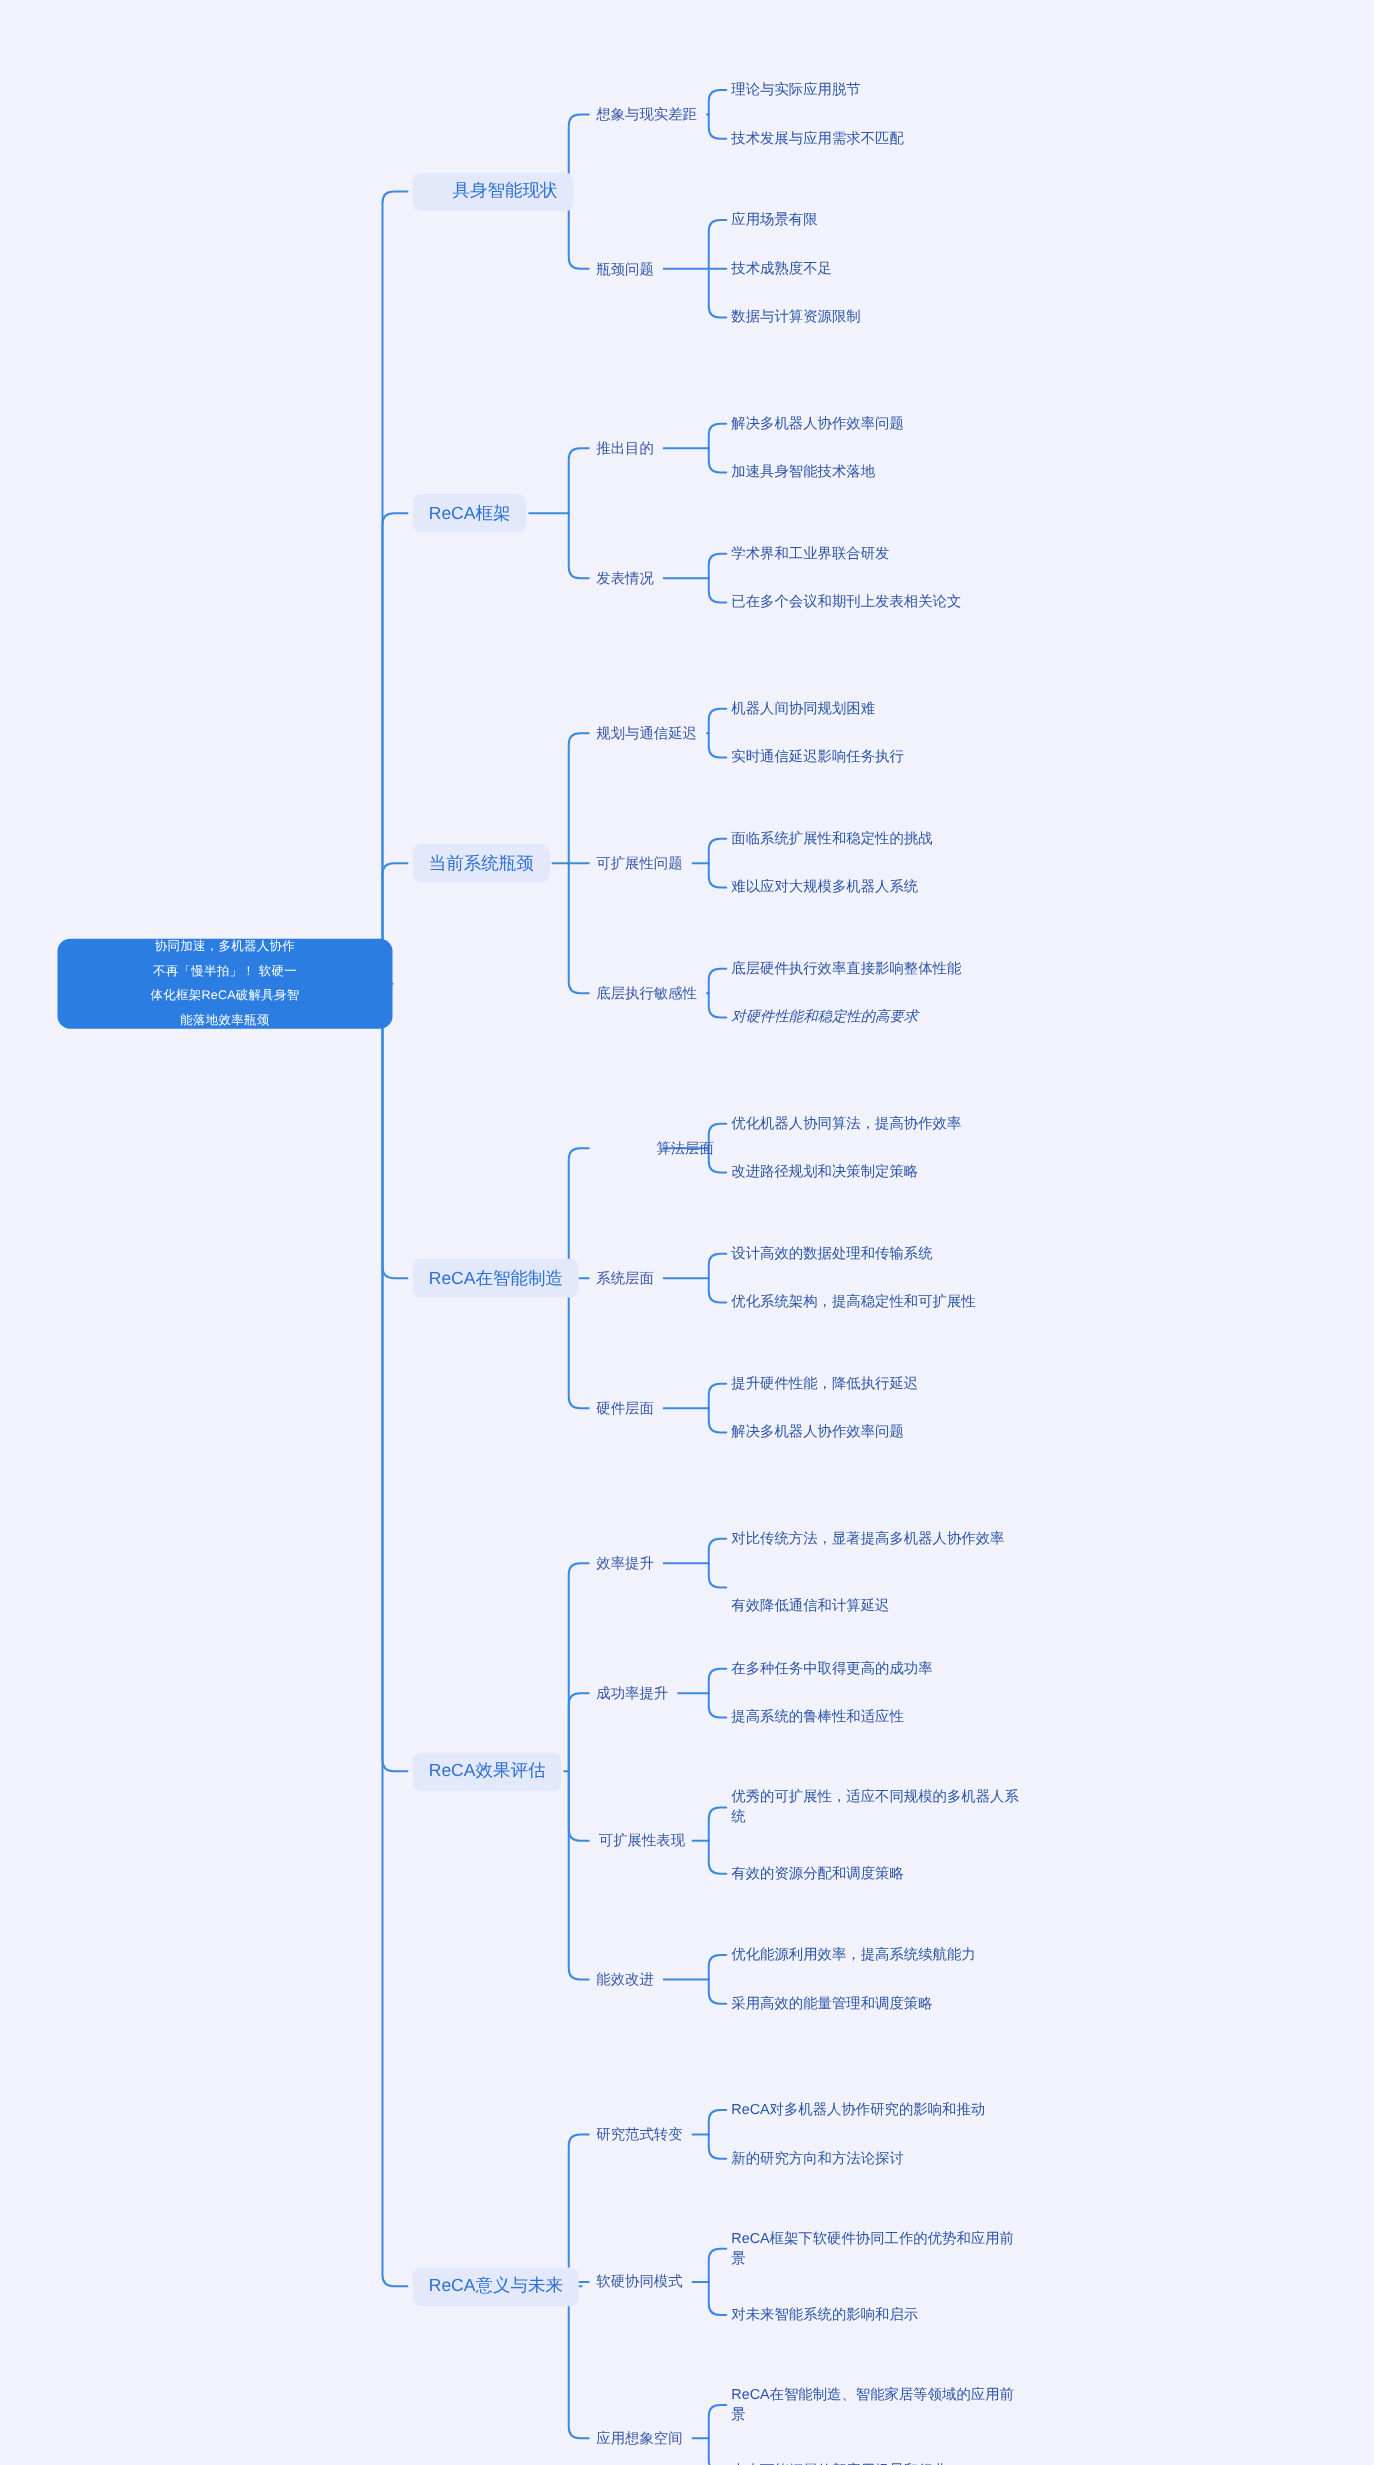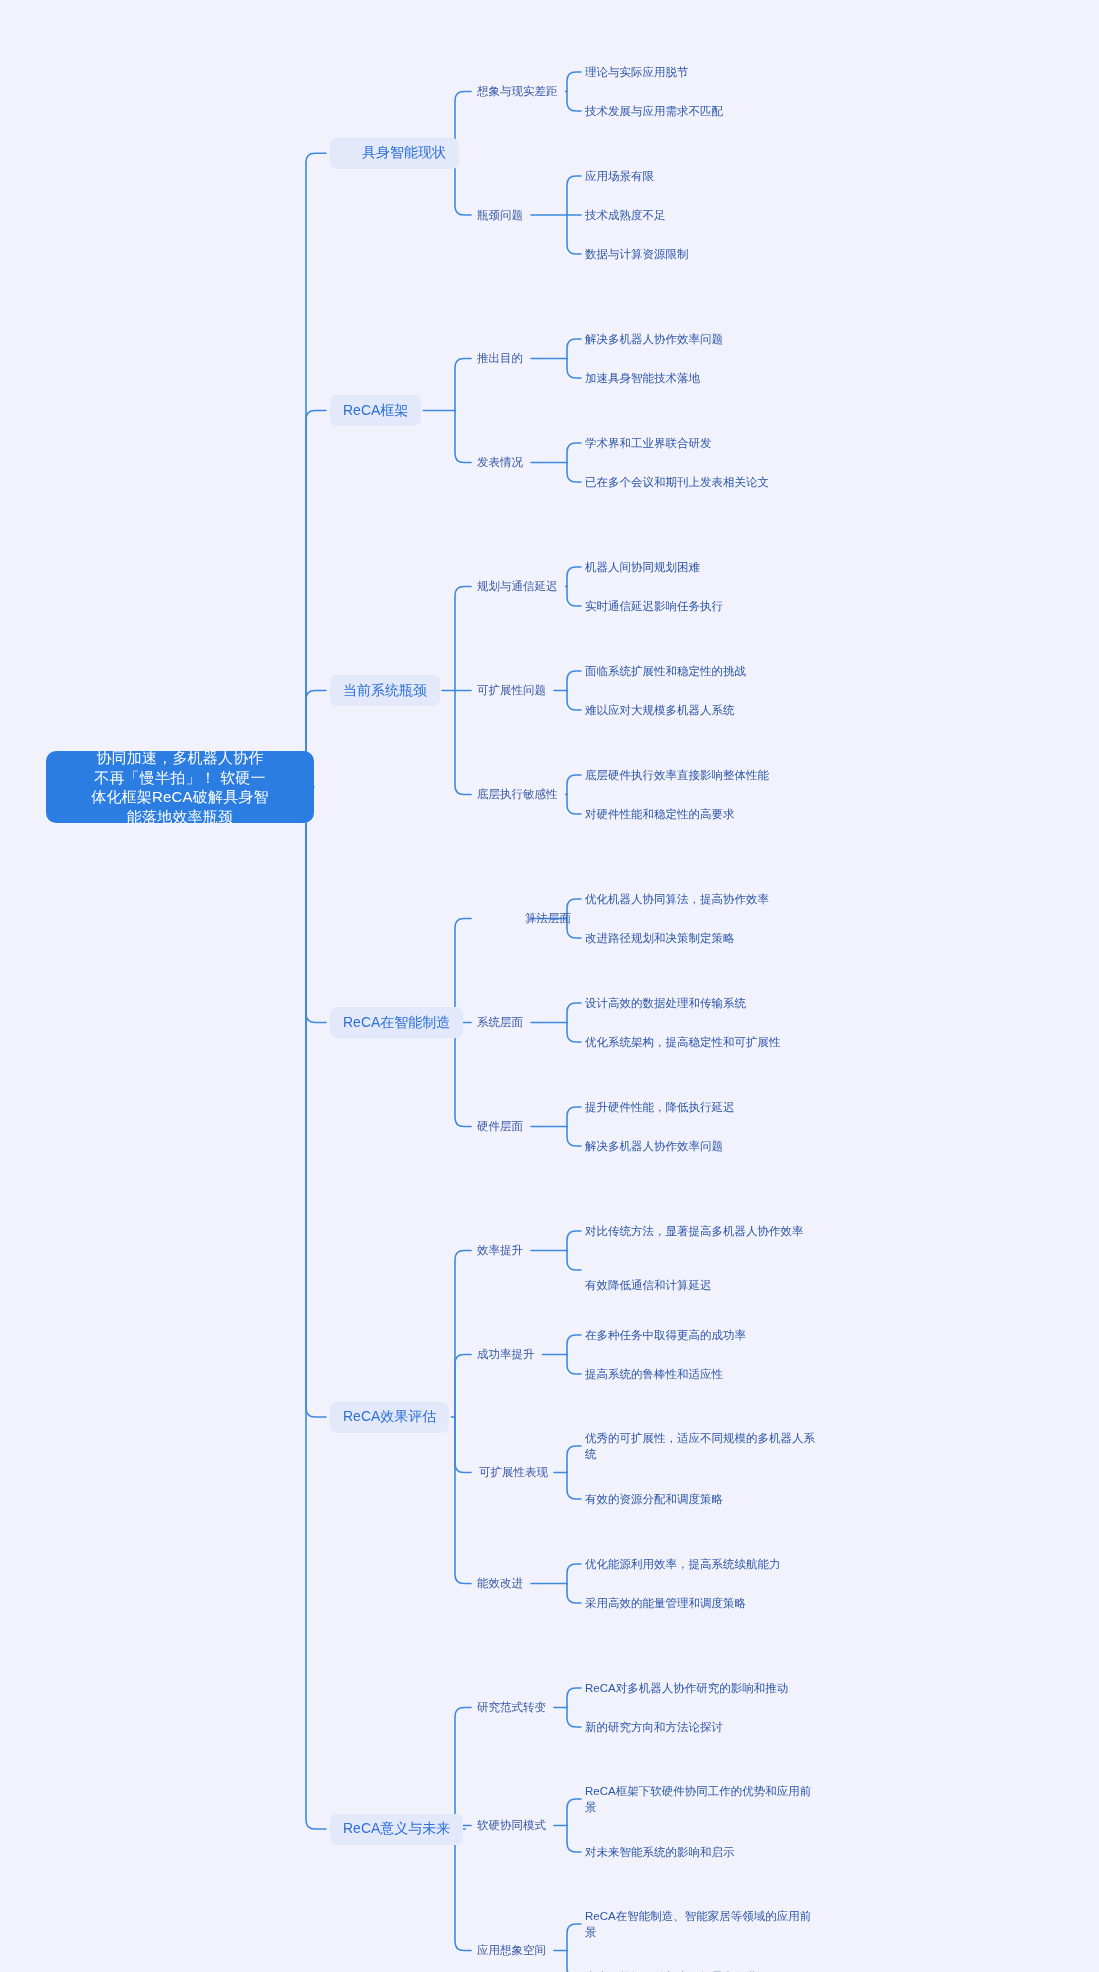--- a/index.html
+++ b/index.html
@@ -30,21 +30,21 @@
   }
   
   .node-root {
     left: 46px;
     top: 751px;
     width: 268px;
     height: 72px;
     background: #2b7de2;
     border-radius: 10px;
     color: #ffffff;
-    font-size: 15px;
+    font-size: 10px;
     line-height: 19.5px;
     letter-spacing: .2px;
     text-align: center;
     justify-content: flex-start;
     padding: 4px 12px;
   }
   .node-root .txt {
     width: 100%;
     white-space: pre-line;
   }
@@ -235,21 +235,21 @@
     </div>
     <div class="node node-l3" style="left: 585px; top: 701.5px;">
       <span>难以应对大规模多机器人系统</span>
     </div>
     <div class="node node-l2" style="left: 477px; top: 682px;">
       <span>可扩展性问题</span>
     </div>
     <div class="node node-l3" style="left: 585px; top: 766.5px;">
       <span>底层硬件执行效率直接影响整体性能</span>
     </div>
-    <div class="node node-l3" style="left: 585px; top: 805.5px;">
+    <div class="node node-l3" style="left: 585px; top: 805.5px; font-style: italic;">
       <span>对硬件性能和稳定性的高要求</span>
     </div>
     <div class="node node-l2" style="left: 477px; top: 786px;">
       <span>底层执行敏感性</span>
     </div>
     <div class="node node-l1" style="left: 330px; top: 675px;">
       <span>当前系统瓶颈</span>
     </div>
     <div class="node node-l3" style="left: 585px; top: 890.5px;">
       <span>优化机器人协同算法，提高协作效率</span>

